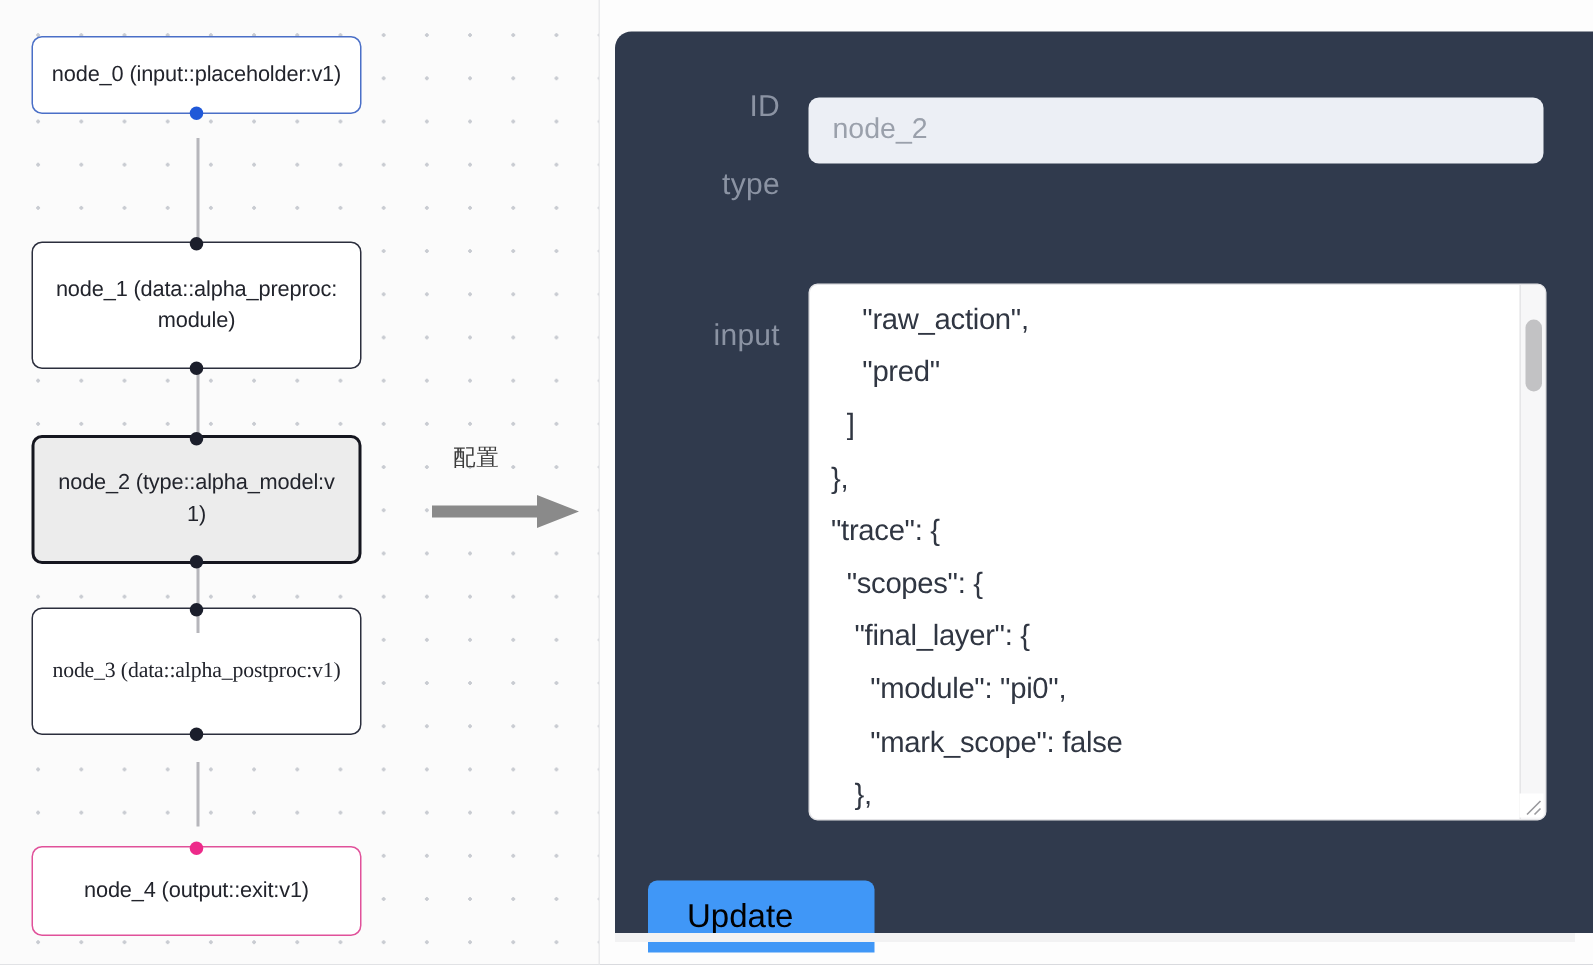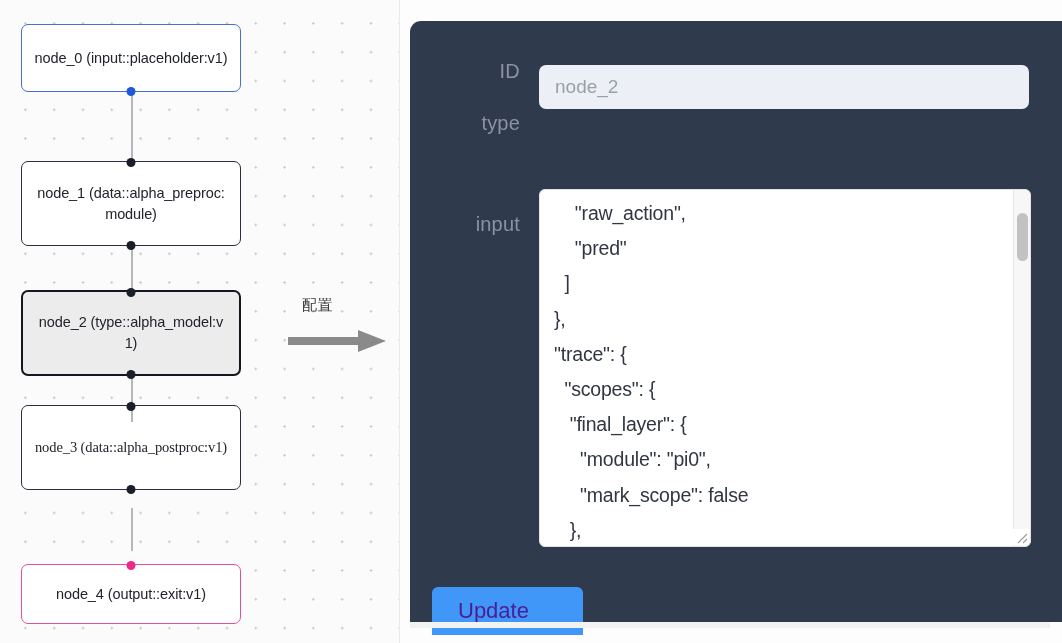--- a/index.html
+++ b/index.html
@@ -144,41 +144,41 @@
     position: absolute; right: 1px; bottom: 1px; width: 16px; height: 16px;
     background: #ffffff;
   }
   #config-resize svg { display: block; }
 
   #update-button {
     position: absolute; left: 22px; top: 566px;
     width: 151px; height: 48px;
     background: #4097f7;
     border: none; border-radius: 6px 6px 0 0;
-    color: #4c1d95;
+    color: #000000;
     font-size: 22px;
     font-family: "Liberation Sans", sans-serif;
     text-align: left;
     padding-left: 26px;
     cursor: pointer;
   }
 </style>
 </head>
 <body>
 
 <div id="app">
 
   <div id="graph-canvas">
 
     <div class="edge" style="top:92px; height:70px;"></div>
     <div class="edge" style="top:245px; height:50px;"></div>
     <div class="edge" style="top:375px; height:47px;"></div>
     <div class="edge" style="top:508px; height:43px;"></div>
 
-    <div class="node input-node" style="left:21px; top:24px; height:68px;">
+    <div class="node input-node" style="left:21px; top:24px; height:52px;">
       <div class="node-text">node_0
 (input::placeholder:v1)</div>
       <div class="handle bottom blue"></div>
     </div>
 
     <div class="node default" style="left:21px; top:161px; height:85px;">
       <div class="node-text">node_1
 (data::alpha_preproc:module)</div>
       <div class="handle top"></div>
       <div class="handle bottom"></div>

